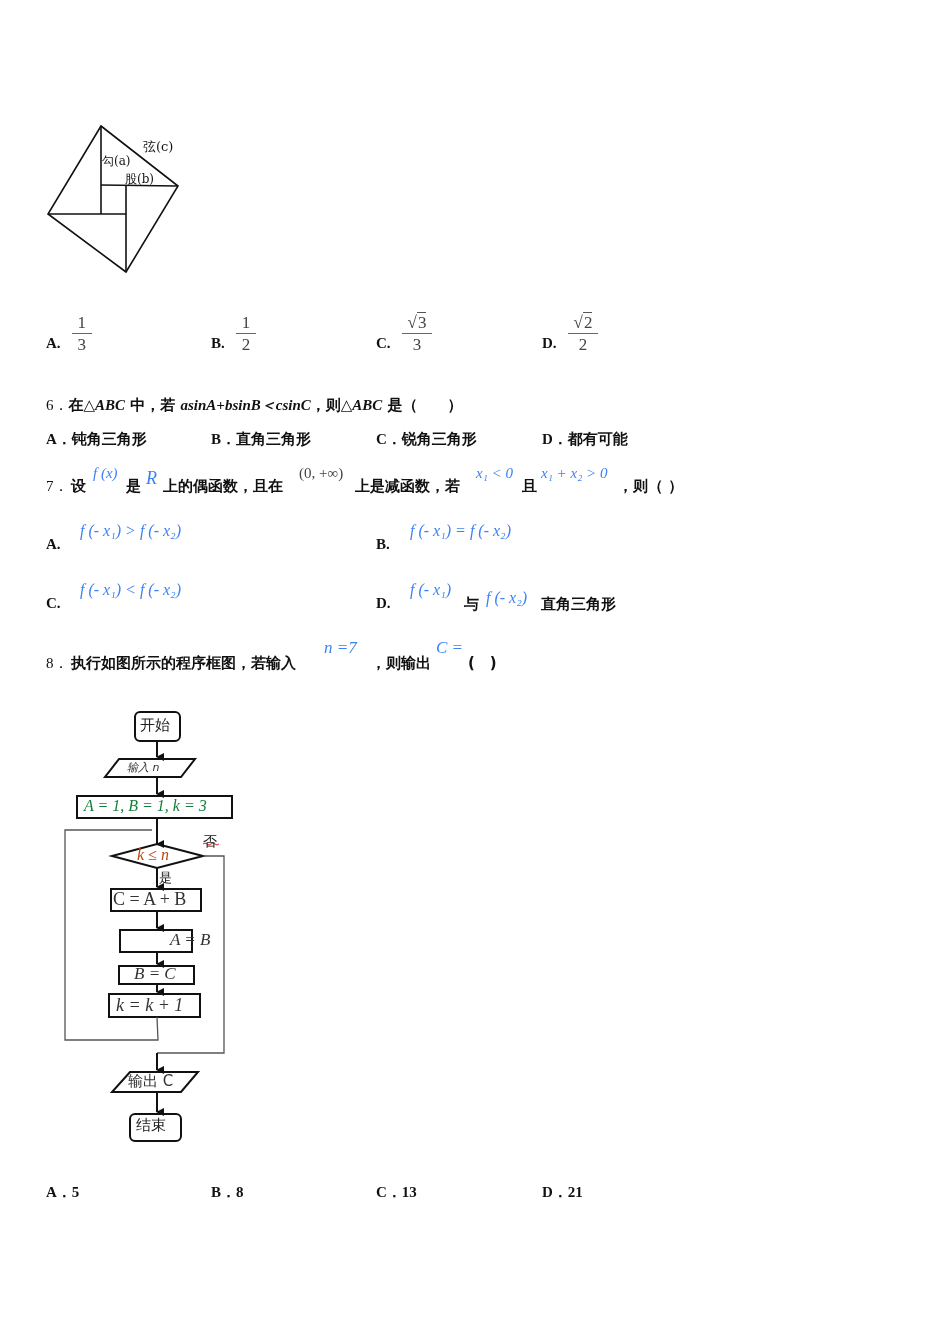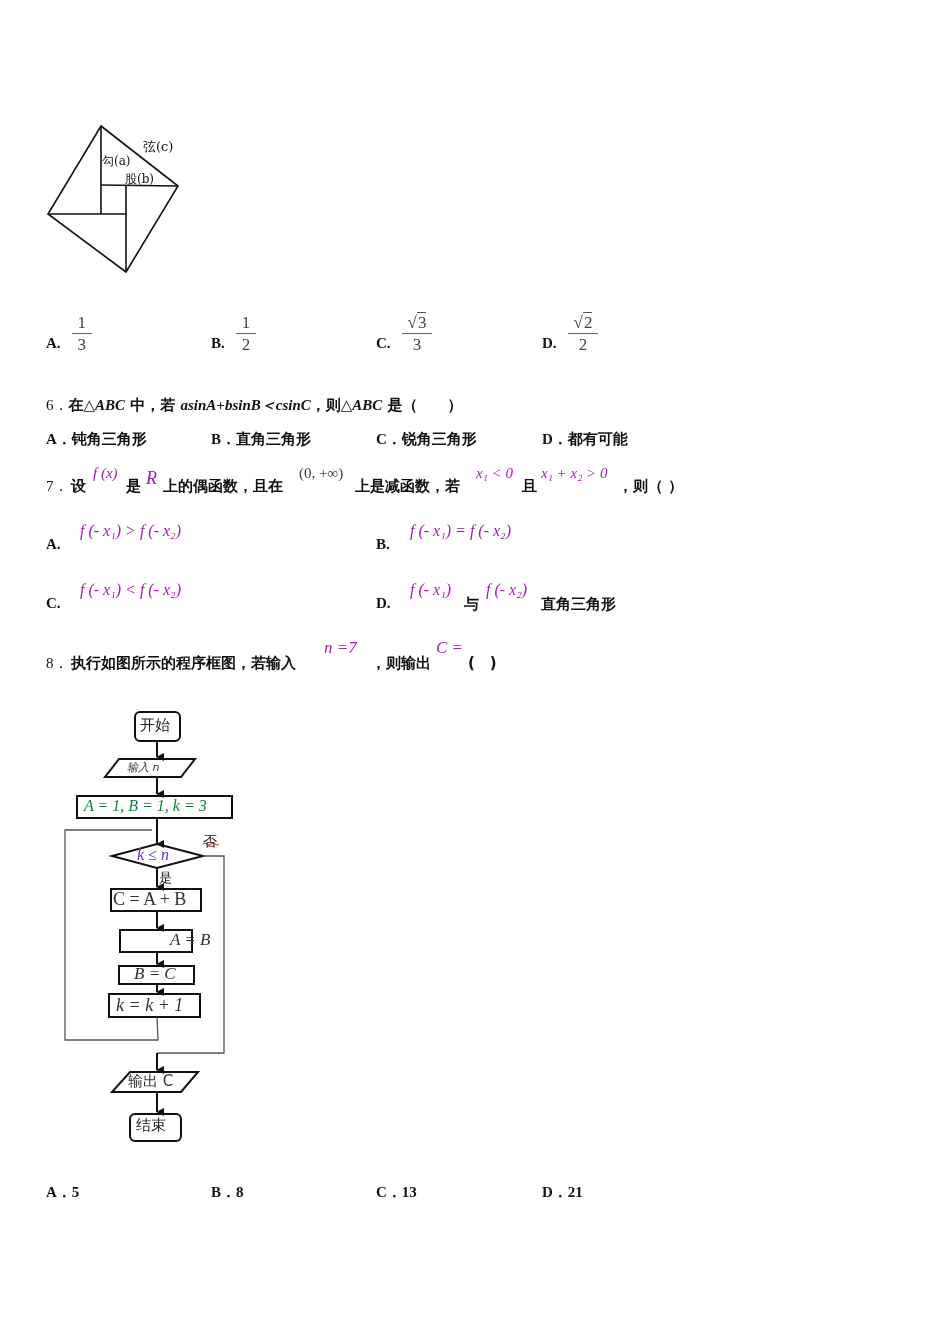--- a/index.html
+++ b/index.html
@@ -3,21 +3,21 @@
 <meta charset="utf-8">
 <style>
   html, body { margin: 0; padding: 0; background: #ffffff; }
   body { width: 950px; height: 1344px; position: relative; overflow: hidden;
          font-family: "DejaVu Serif", "Liberation Serif", serif; color: #111; }
   .abs { position: absolute; }
   .q { font-size: 15px; font-family: "DejaVu Sans", "Liberation Sans", sans-serif; font-weight: bold; white-space: nowrap; }
   .qnum { font-family: "Liberation Serif", serif; font-weight: normal; font-size: 15px; }
   .opt { font-size: 15px; font-weight: bold; font-family: "Liberation Serif", serif; white-space: nowrap; }
   .optcn { font-family: "DejaVu Sans", "Liberation Sans", sans-serif; font-weight: bold; font-size: 15px; }
-  .math { font-family: "Liberation Serif", "DejaVu Serif", serif; font-style: italic; font-weight: normal; color: #a21caf; font-size: 16px; white-space: nowrap; }
+  .math { font-family: "Liberation Serif", "DejaVu Serif", serif; font-style: italic; font-weight: normal; color: #3b82f6; font-size: 16px; white-space: nowrap; }
   .mathup { font-family: "Liberation Serif", serif; font-style: normal; font-weight: normal; color: #444; }
   .frac { display: inline-flex; flex-direction: column; align-items: center; font-family: "Liberation Serif", serif; font-size: 17px; color: #444; font-weight: normal; vertical-align: middle; }
   .frac .num { padding: 0 3px; line-height: 20px; }
   .frac .den { border-top: 1px solid #666; padding: 0 3px; line-height: 22px; width: 100%; text-align: center; }
   .sqrt { border-top: 1px solid #555; padding-left: 1px; }
   .ital-bold { font-style: italic; font-family: "Liberation Serif", serif; font-weight: bold; }
 </style>
 </head>
 <body>
 
@@ -105,21 +105,21 @@
   <span class="abs math" style="left:34px; top:0;">f (- x₁) = f (- x₂)</span>
 </div>
 <div class="abs opt" style="left:46px; top:581px; width:300px; height:30px;">
   <span class="abs" style="left:0; top:14px;">C.</span>
   <span class="abs math" style="left:34px; top:0;">f (- x₁) &lt; f (- x₂)</span>
 </div>
 <div class="abs opt" style="left:376px; top:581px; width:320px; height:30px;">
   <span class="abs" style="left:0; top:14px;">D.</span>
   <span class="abs math" style="left:34px; top:0;">f (- x₁)</span>
   <span class="abs optcn" style="left:88px; top:14px;">与</span>
-  <span class="abs math" style="left:110px; top:0;">f (- x₂)</span>
+  <span class="abs math" style="left:110px; top:8px;">f (- x₂)</span>
   <span class="abs optcn" style="left:165px; top:14px;">直角三角形</span>
 </div>
 
 <div class="abs q" style="left:46px; top:638px; width:520px; height:32px;">
   <span class="abs qnum" style="left:0; top:16px;">8．</span>
   <span class="abs" style="left:25px; top:16px;">执行如图所示的程序框图，若输入</span>
   <span class="abs math" style="left:278px; top:0; font-size:17px;">n =7</span>
   <span class="abs" style="left:325px; top:16px;">，则输出</span>
   <span class="abs math" style="left:390px; top:0; font-size:17px;">C =</span>
   <span class="abs" style="left:422px; top:16px;">(　)</span>
@@ -171,21 +171,21 @@
 
       <rect x="75" y="409" width="51" height="27" rx="5" ry="5"></rect>
     </g>
 
     <path d="M148,139 q2,-2 4,0 t4,0 t4,0 t4,0" stroke="#d22" stroke-width="1" fill="none"></path>
   </svg>
 
   <span class="abs" style="left:85px; top:11px; font-size:15px; font-family:'DejaVu Sans',sans-serif; color:#222;">开始</span>
   <span class="abs" style="left:72px; top:55px; font-size:11px; font-family:'DejaVu Sans',sans-serif; color:#333; font-style:italic;">输入 n</span>
   <span class="abs" style="left:29px; top:92px; font-size:16px; font-family:'Liberation Serif',serif; font-style:italic; color:#15803d; white-space:nowrap;">A = 1, B = 1, k = 3</span>
-  <span class="abs" style="left:82px; top:141px; font-size:16px; font-family:'Liberation Serif',serif; font-style:italic; color:#6d28d9; white-space:nowrap;">k ≤ n</span>
+  <span class="abs" style="left:82px; top:141px; font-size:16px; font-family:'Liberation Serif',serif; font-style:italic; color:#c2410c; white-space:nowrap;">k ≤ n</span>
   <span class="abs" style="left:148px; top:128px; font-size:14px; font-family:'DejaVu Sans',sans-serif; color:#111;">否</span>
   <span class="abs" style="left:104px; top:164px; font-size:13px; font-family:'DejaVu Sans',sans-serif; color:#111;">是</span>
   <span class="abs" style="left:58px; top:184px; font-size:18px; font-family:'Liberation Serif',serif; color:#333; white-space:nowrap;">C = A + B</span>
   <span class="abs" style="left:79px; top:225px; font-size:17px; font-family:'Liberation Serif',serif; font-style:italic; color:#333; white-space:nowrap;margin-left:36px;">A = B</span>
   <span class="abs" style="left:79px; top:259px; font-size:17px; font-family:'Liberation Serif',serif; font-style:italic; color:#333; white-space:nowrap;">B = C</span>
   <span class="abs" style="left:61px; top:290px; font-size:18px; font-family:'Liberation Serif',serif; font-style:italic; color:#333; white-space:nowrap;">k = k + 1</span>
   <span class="abs" style="left:73px; top:367px; font-size:15px; font-family:'DejaVu Sans',sans-serif; color:#333; white-space:nowrap;">输出 C</span>
   <span class="abs" style="left:81px; top:411px; font-size:15px; font-family:'DejaVu Sans',sans-serif; color:#222;">结束</span>
 </div>
 

